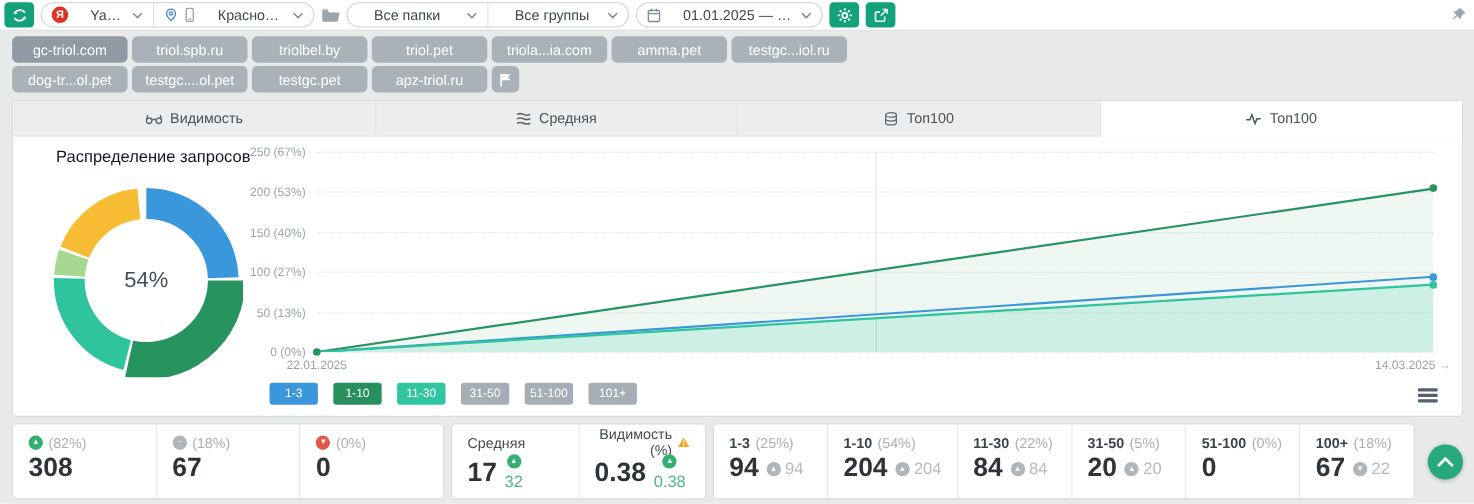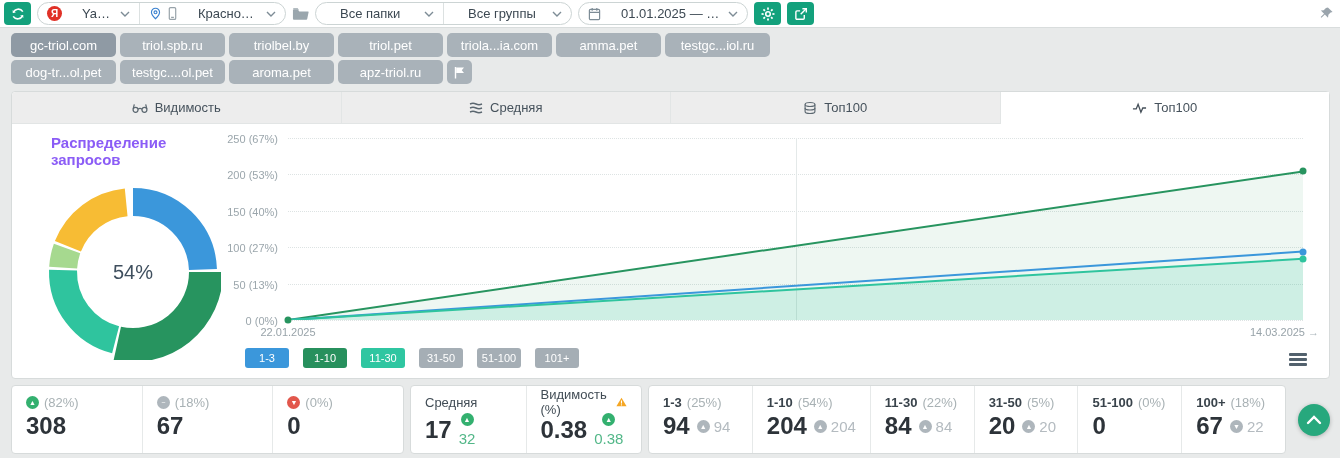--- a/index.html
+++ b/index.html
@@ -27,42 +27,42 @@
   
   .panel { margin:7px 10px 0 11px; background:#fff; border:1px solid #d7dbdb; border-radius:4px; }
   .tabs { display:flex; height:32px; background:#ededed; border-radius:4px 4px 0 0; }
   .tab { flex:1; display:flex; align-items:center; justify-content:center; gap:7px; font-size:13px; color:#46525c; border-right:1px solid #e2e5e5; border-bottom:1px solid #e2e5e5; cursor:pointer; }
   .tab:last-child { border-right:none; }
   .tab.active { background:#fff; border-bottom:1px solid #fff; }
   .tab svg { flex:none; }
 
   .content { display:flex; height:254px; }
   .donut-sec { width:220px; flex:none; padding:10px 0 0 28px; }
-  .donut-title { font-size:15px; font-weight:bold; color:#8b5cf6; margin-left:11px; }
+  .donut-title { font-size:15px; font-weight:normal; color:#0f172a; margin-left:11px; }
   .donut-wrap { position:relative; width:176px; height:176px; margin:16px 0 0 5px; }
   .donut-center { position:absolute; inset:0; display:flex; align-items:center; justify-content:center; font-size:20px; color:#3f4f5e; }
 
   .chart-sec { flex:1; position:relative; padding:14px 26px 0 12px; }
   .plot { position:relative; margin-left:44px; height:182px; }
   .gl { position:absolute; left:0; right:0; border-top:1px dotted #dde3e3; }
   .ytick { position:absolute; right:calc(100% + 10px); top:-6px; font-size:11px; color:#9ba6ac; white-space:nowrap; }
   .vline { position:absolute; top:0; bottom:0; width:1px; background:#e4e9e9; }
   .plot svg { position:absolute; inset:0; width:100%; height:100%; }
   .dot { position:absolute; width:7px; height:7px; border-radius:50%; transform:translate(-50%,-50%); }
   .xlabels { position:relative; height:14px; margin-left:44px; margin-top:6px; font-size:11px; color:#98a3a9; }
   .xl-start { position:absolute; left:0; transform:translateX(-50%); }
   .xl-end { position:absolute; right:-16px; top:0; display:flex; align-items:center; gap:3px; }
   .xarrow { color:#aab4ba; cursor:pointer; }
   .legend-row { display:flex; gap:14px; margin:8px 0 0 1px; }
   .lgd { width:44px; height:20px; border:none; border-radius:3px; color:#fff; font-size:11px; display:flex; align-items:center; justify-content:center; cursor:pointer; }
   .hamburger { position:absolute; right:22px; bottom:12px; display:flex; flex-direction:column; gap:2px; cursor:pointer; }
   .hamburger span { width:18px; height:3px; background:#52616d; border-radius:1px; }
 
   
-  .stats { display:flex; margin:6px 10px 0 11px; gap:6px; align-items:stretch; }
+  .stats { display:flex; margin:6px 10px 0 11px; gap:6px; align-items:stretch;text-align:right; }
   .group { background:#fff; border:1px solid #d7dbdb; border-radius:4px; display:flex; }
   .group1 { width:393px; } .group2 { width:232px; } .group3 { flex:1; }
   .cell { flex:1; padding:8px 14px 6px; border-right:1px solid #e6e9e9; display:flex; flex-direction:column; }
   .cell:last-child { border-right:none; }
   .cell-top { display:flex; align-items:center; gap:5px; font-size:13px; color:#a8b1b4; height:16px; }
   .cell-top .lbl { color:#414c55; }
   .group3 .cell-top .lbl { font-weight:bold; color:#39434b; }
   .cell-val { display:flex; align-items:center; gap:7px; margin-top:3px; }
   .big { font-size:24px; font-weight:bold; color:#2d3339; line-height:1.1; }
   .delta { display:flex; align-items:center; gap:4px; font-size:15px; }
@@ -180,21 +180,21 @@
     <button class="chip">triol.spb.ru</button>
     <button class="chip">triolbel.by</button>
     <button class="chip">triol.pet</button>
     <button class="chip">triola...ia.com</button>
     <button class="chip">amma.pet</button>
     <button class="chip">testgc...iol.ru</button>
   </div>
   <div class="chip-row">
     <button class="chip">dog-tr...ol.pet</button>
     <button class="chip">testgc....ol.pet</button>
-    <button class="chip">aroma.pet</button>
+    <button class="chip">testgc.pet</button>
     <button class="chip">apz-triol.ru</button>
     <button class="chip flag-chip">
       <svg width="11" height="13" viewBox="0 0 11 13" fill="#fff" stroke="#fff">
           <line x1="1.5" y1="1" x2="1.5" y2="12.5" stroke-width="1.4"></line>
           <path d="M2.2 1.6 H10 L7.8 4.3 L10 7 H2.2 Z" stroke="none"></path>
         </svg>
     </button>
   </div>
 </div>
 

